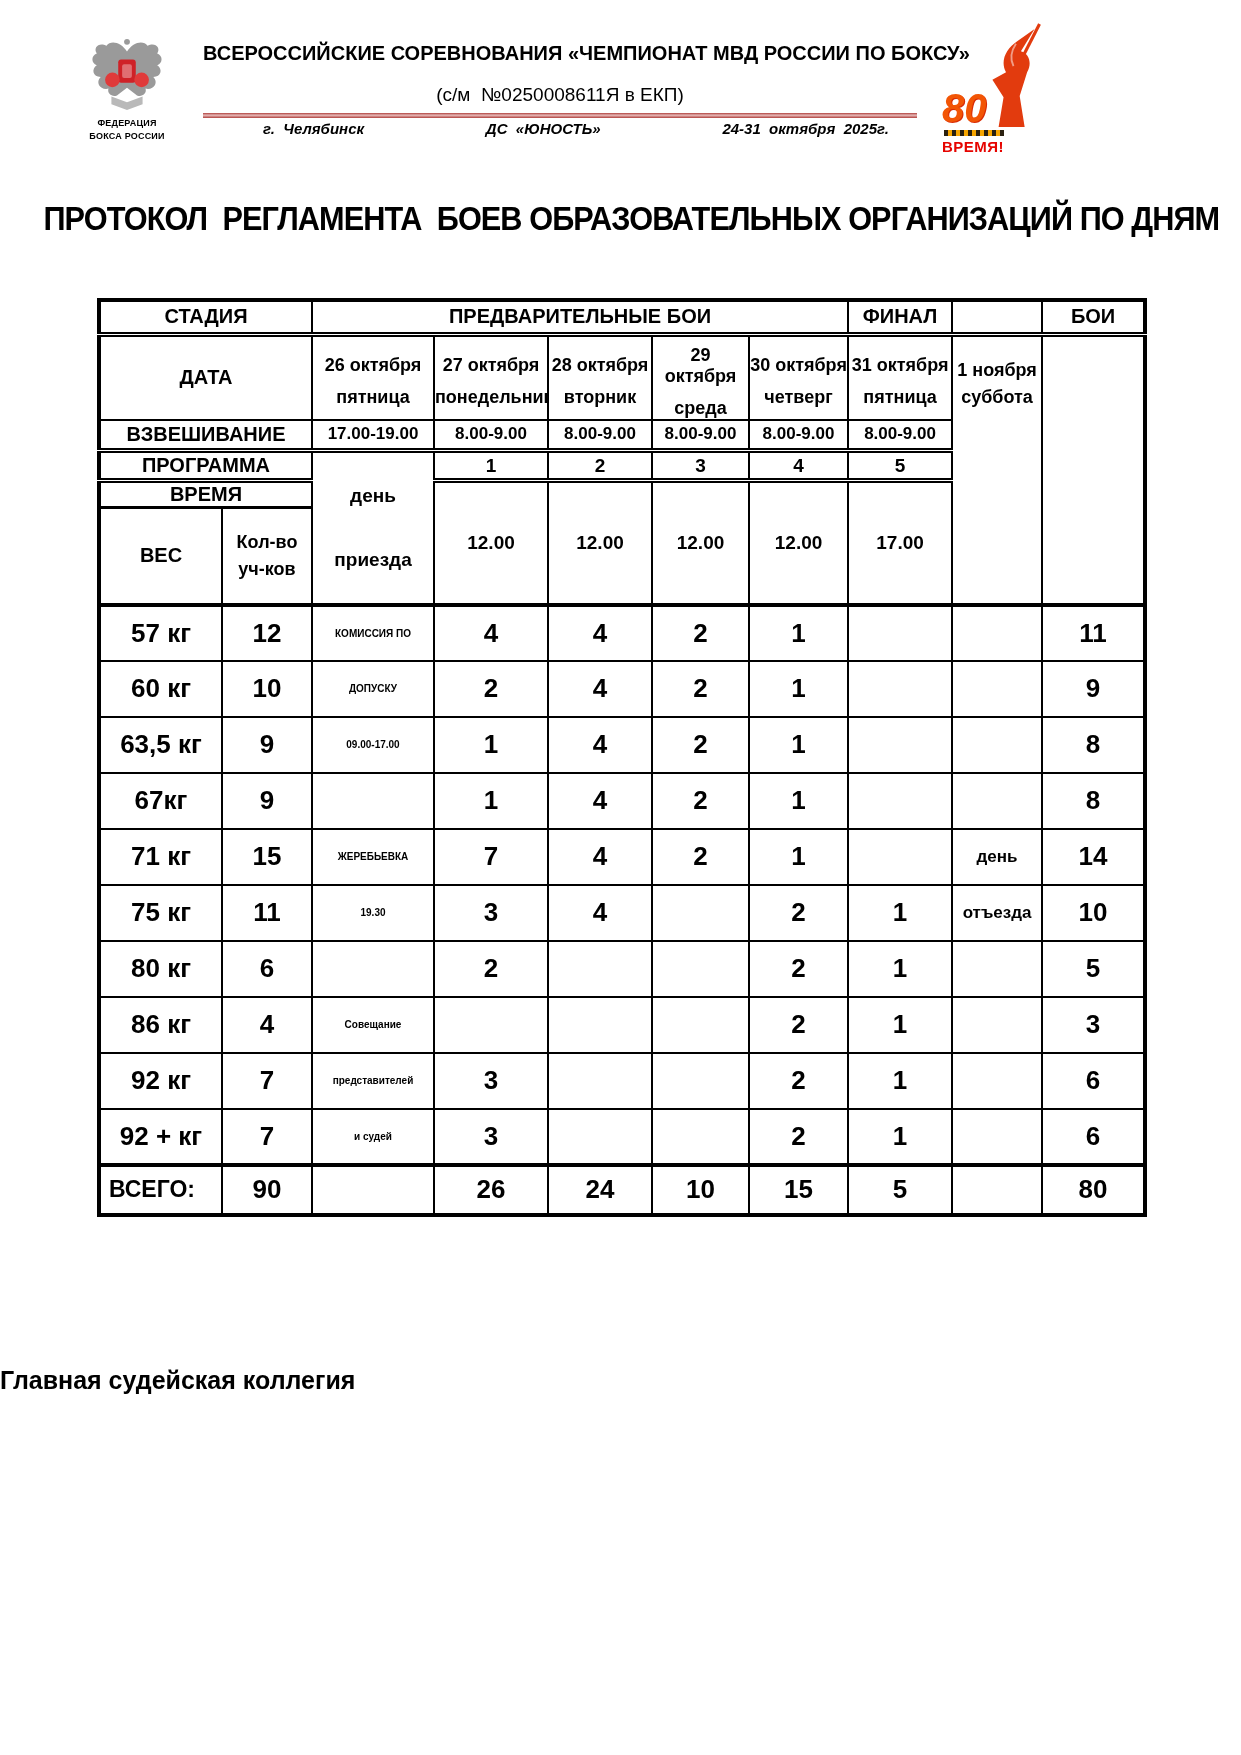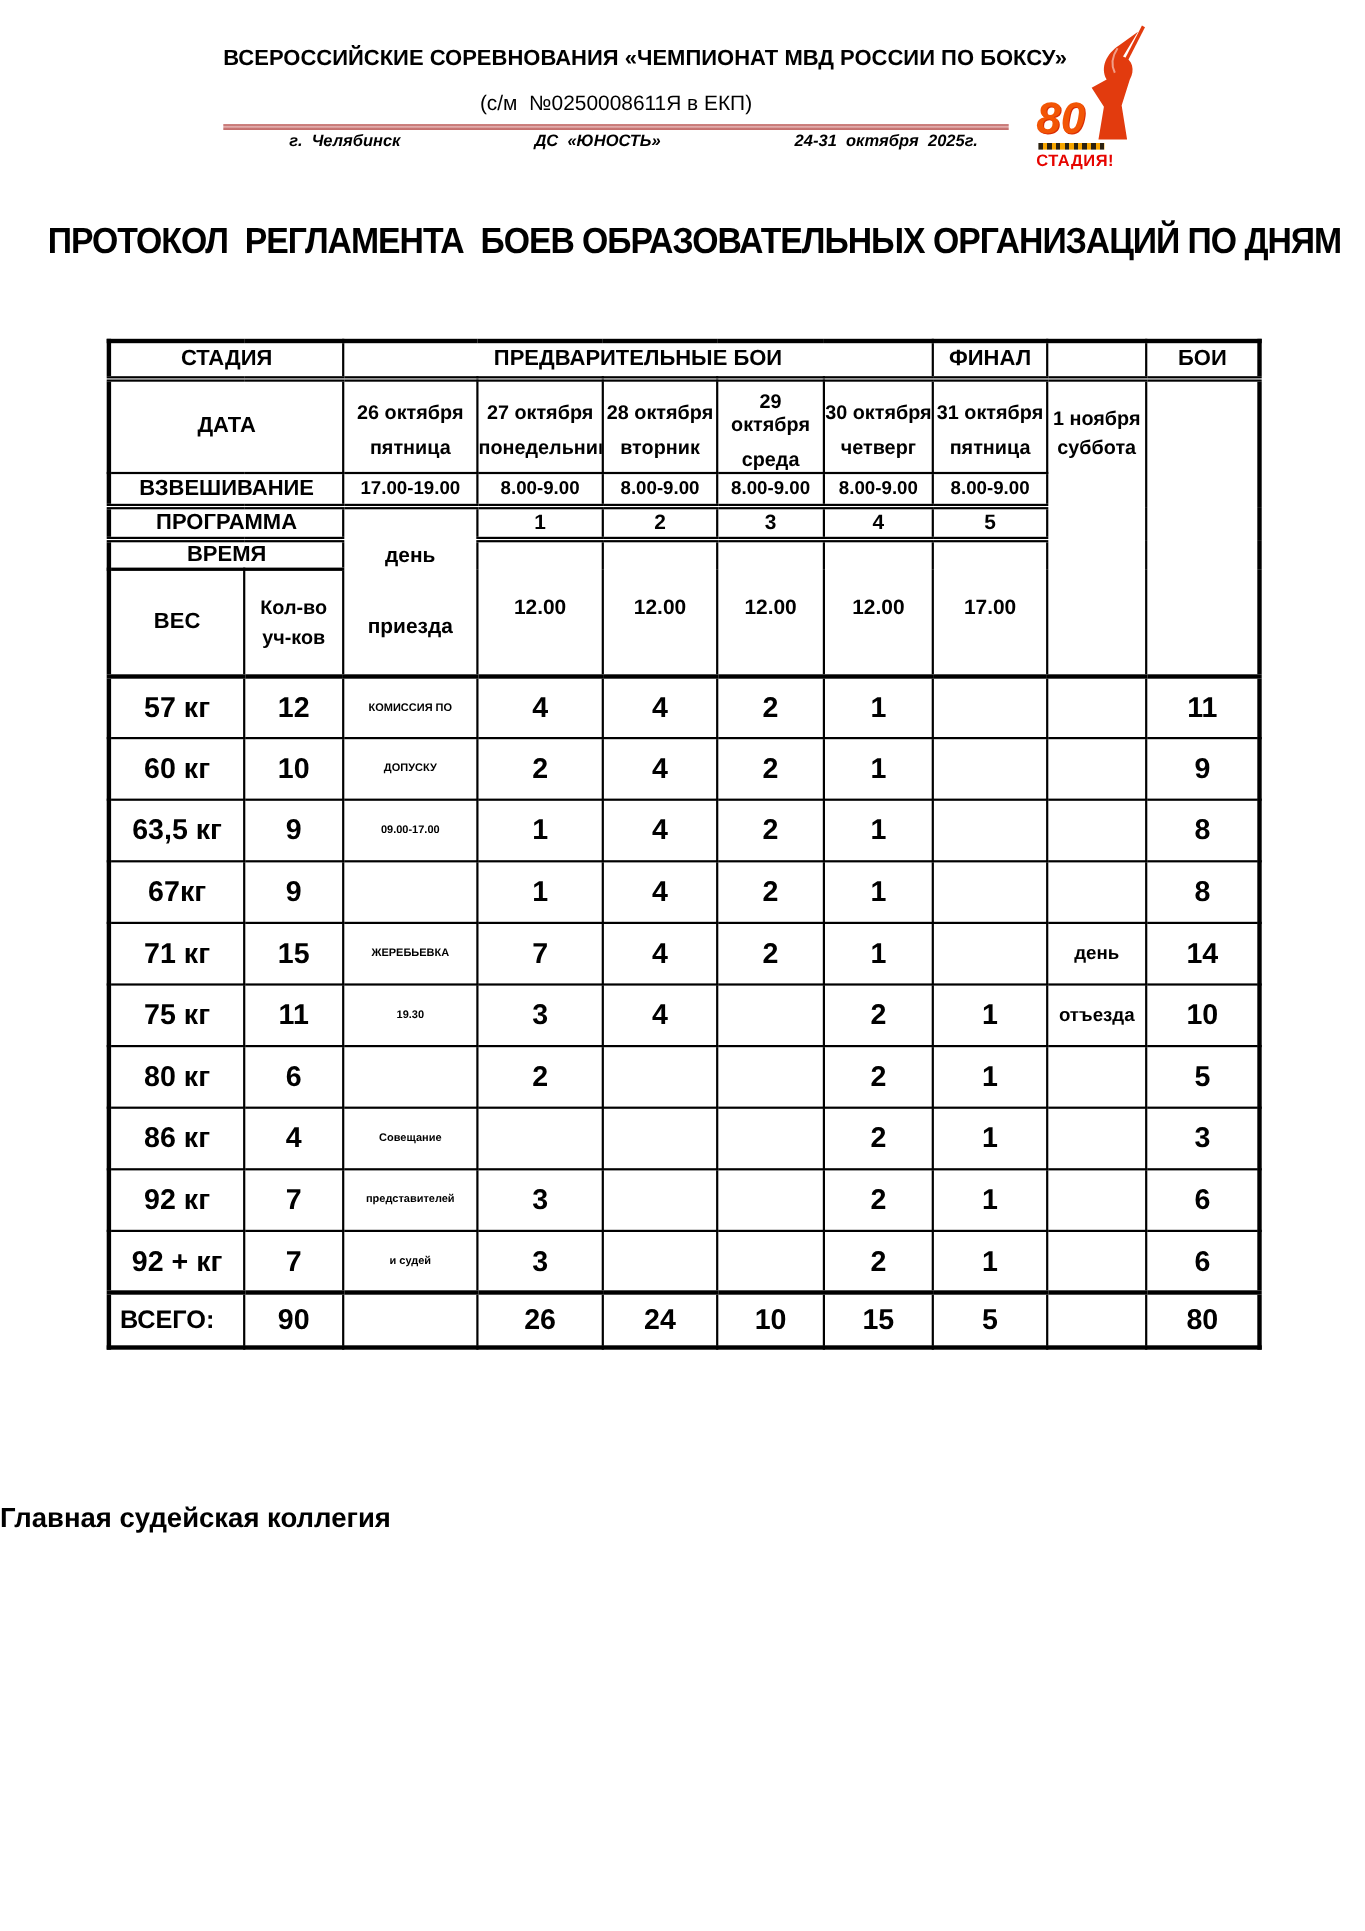--- a/index.html
+++ b/index.html
@@ -34,21 +34,21 @@
             background: repeating-linear-gradient(90deg,#2b2110 0 4px,#f7a600 4px 8px); }
   .pobeda { position:absolute; left:0px; top:116px; font-size:15px; font-weight:900; color:#e60400;
             letter-spacing:0.5px; white-space:nowrap; }
 
   
   .doc-title { position:absolute; left:0; top:200px; width:100%; text-align:center;
                font-size:33px; font-weight:bold; white-space:pre; letter-spacing:-1px;
                transform:scaleX(0.93); }
 
   
-  table.sched { position:absolute; left:97px; top:308px; width:1046px;
+  table.sched { position:absolute; left:97px; top:298px; width:1046px;
                 border-collapse:collapse; table-layout:fixed;
                 border:4px solid #000; }
   .sched td { border:2px solid #000; font-weight:bold; text-align:center;
               vertical-align:middle; padding:0; overflow:hidden; }
 
   tr.r1 { height:34px; }  tr.r2 { height:76px; } tr.r3 { height:31px; }
   tr.r4 { height:30px; }  tr.r5 { height:27px; } tr.r6 { height:97px; }
   tr.datarow { height:56px; } tr.totalrow { height:50px; }
 
   tr.r1 > td { border-bottom:5px double #000; font-size:20px; }
@@ -78,41 +78,54 @@
 
   
   .footer-sign { position:absolute; left:0; top:1366px; width:1210px; text-align:left;
                  font-size:25px; font-weight:bold; }
 </style>
 </head>
 <body>
 
 <div class="page">
 
+  <div class="logo-left">
+    <svg width="78" height="76" viewBox="0 0 80 78">
+      <path d="M40 16 C34 6 23 4 19 10 C11 6 5 12 9 18 C3 20 3 28 9 30 C3 34 5 42 13 42 C7 48 13 56 21 54 C19 60 27 64 31 60 L40 53 L49 60 C53 64 61 60 59 54 C67 56 73 48 67 42 C75 42 77 34 71 30 C77 28 77 20 71 18 C75 12 69 6 61 10 C57 4 46 6 40 16 Z" fill="#9a9a9a"></path>
+      <circle cx="40" cy="6" r="3" fill="#9a9a9a"></circle>
+      <rect x="31" y="24" width="18" height="24" rx="3" fill="#cf2127"></rect>
+      <rect x="35" y="29" width="10" height="14" rx="2" fill="#fff" opacity="0.35"></rect>
+      <circle cx="25" cy="45" r="7.5" fill="#e03a3a"></circle>
+      <circle cx="55" cy="45" r="7.5" fill="#e03a3a"></circle>
+      <path d="M24 62 L40 68 L56 62 L56 70 L40 76 L24 70 Z" fill="#b9b9b9"></path>
+    </svg>
+    <div class="cap">ФЕДЕРАЦИЯ</div>
+    <div class="cap">БОКСА РОССИИ</div>
+  </div>
 
   <div class="head-center">
     <div class="head-title">ВСЕРОССИЙСКИЕ СОРЕВНОВАНИЯ «ЧЕМПИОНАТ МВД РОССИИ ПО БОКСУ»</div>
     <div class="head-sub">(с/м  №0250008611Я в ЕКП)</div>
     <div class="red-rule"></div>
     <div class="head-info">
       <span>г.  Челябинск</span>
       <span>ДС  «ЮНОСТЬ»</span>
       <span>24-31  октября  2025г.</span>
     </div>
   </div>
 
   <div class="logo-right">
     <svg width="62" height="110" viewBox="0 0 100 175">
       <path d="M96 2 L50 92" stroke="#e23b0e" stroke-width="5" fill="none"></path>
       <path d="M60 30 L88 10 L66 46 C80 50 84 66 76 80 L64 118 L72 168 L30 168 L38 120 L20 92 L42 80 C32 62 42 42 60 30 Z" fill="#e23b0e"></path>
       <path d="M58 34 C50 46 48 58 54 70" stroke="#fff" stroke-width="3" fill="none" opacity="0.5"></path>
     </svg>
     <div class="num80">80</div>
     <div class="ribbon"></div>
-    <div class="pobeda">СТАДИЯ!</div>
+    <div class="pobeda">ВРЕМЯ!</div>
   </div>
 
   <div class="doc-title">ПРОТОКОЛ  РЕГЛАМЕНТА  БОЕВ ОБРАЗОВАТЕЛЬНЫХ ОРГАНИЗАЦИЙ ПО ДНЯМ</div>
 
   <table class="sched">
     <colgroup>
       <col style="width:123px">
         <col style="width:90px">
         <col style="width:122px">
       <col style="width:114px">

